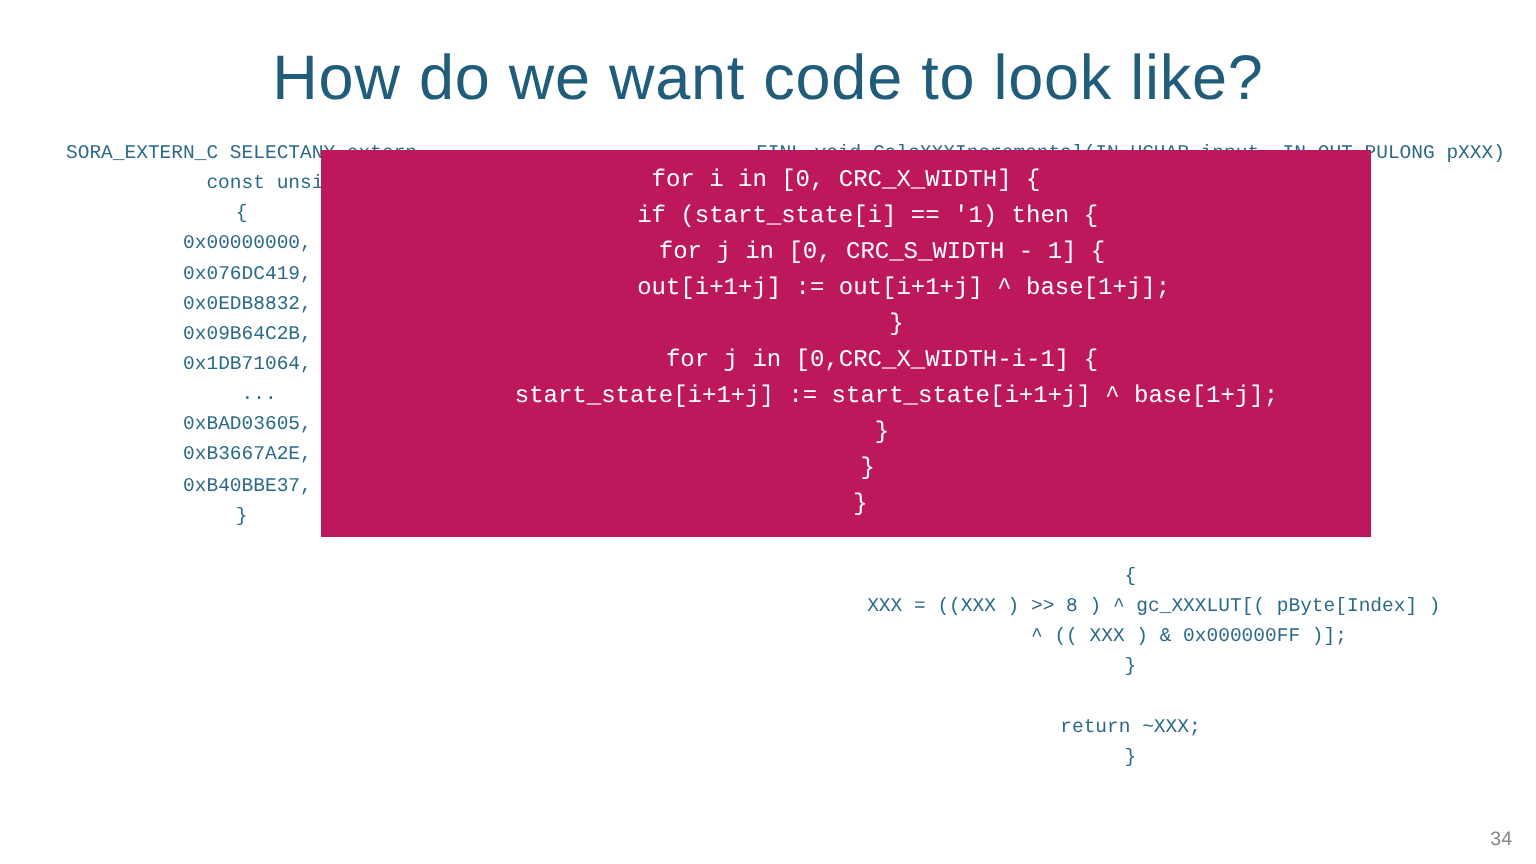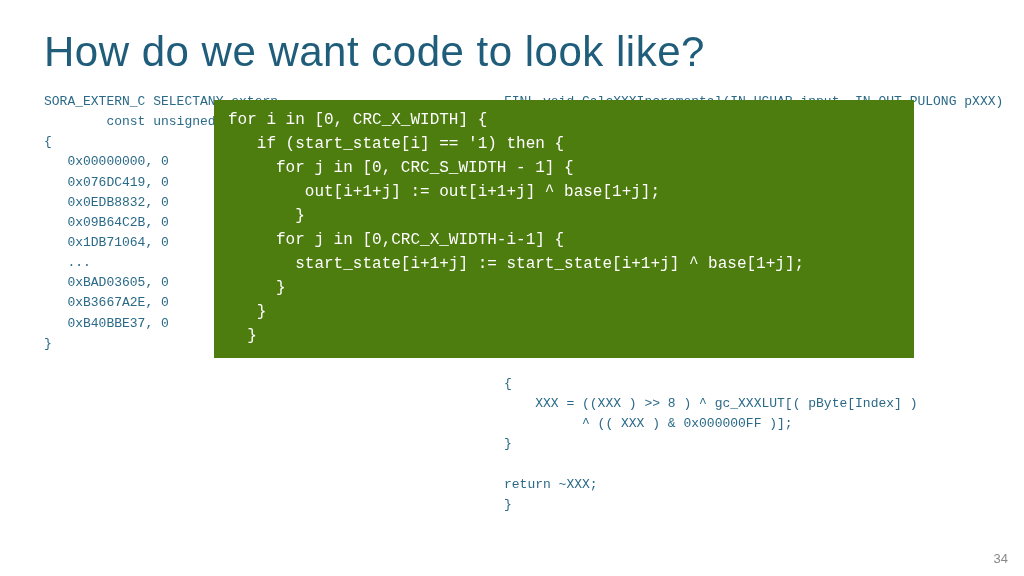--- a/index.html
+++ b/index.html
@@ -1,23 +1,23 @@
 <!DOCTYPE html>
 <html><head>
 <meta charset="utf-8">
 <style>
-  * { margin: 0; padding: 0; box-sizing: border-box; }
+  * { margin: 0; padding: 0; box-sizing: border-box; text-align: center; }
   html, body { width: 1024px; height: 576px; overflow: hidden; background: #fff; font-family: "Segoe UI Light", "Segoe UI", Arial, sans-serif; }
   .slide { position: relative; width: 1024px; height: 576px; padding: 28px 44px 0 44px; }
   .title { color: #1F5D7A; font-size: 42px; font-weight: 300; letter-spacing: 0.5px; }
   .content { position: relative; margin-top: 16px; height: 430px; }
   .code { font-family: Consolas, Menlo, "Courier New", monospace; font-size: 13px; line-height: 1.55; color: #2A6A88; white-space: pre; }
   .left-block { position: absolute; left: 0; top: 0; }
   .right-block { position: absolute; left: 460px; top: 0; }
-  .overlay { position: absolute; left: 170px; top: 8px; width: 700px; background: #4d7c0f; color: #fff; padding: 8px 14px 10px 14px; font-family: Consolas, Menlo, "Courier New", monospace; font-size: 16px; line-height: 1.5; white-space: pre; }
+  .overlay { position: absolute; left: 170px; top: 8px; width: 700px; background: #be185d; color: #fff; padding: 8px 14px 10px 14px; font-family: Consolas, Menlo, "Courier New", monospace; font-size: 16px; line-height: 1.5; white-space: pre; }
   .pagenum { position: absolute; right: 16px; bottom: 10px; color: #888; font-size: 13px; font-family: "Segoe UI", Arial, sans-serif; }
 </style>
 </head>
 <body>
 
 <div class="slide">
   <div class="title">How do we want code to look like?</div>
 
   <div class="content">
     <div class="code left-block">SORA_EXTERN_C SELECTANY extern

